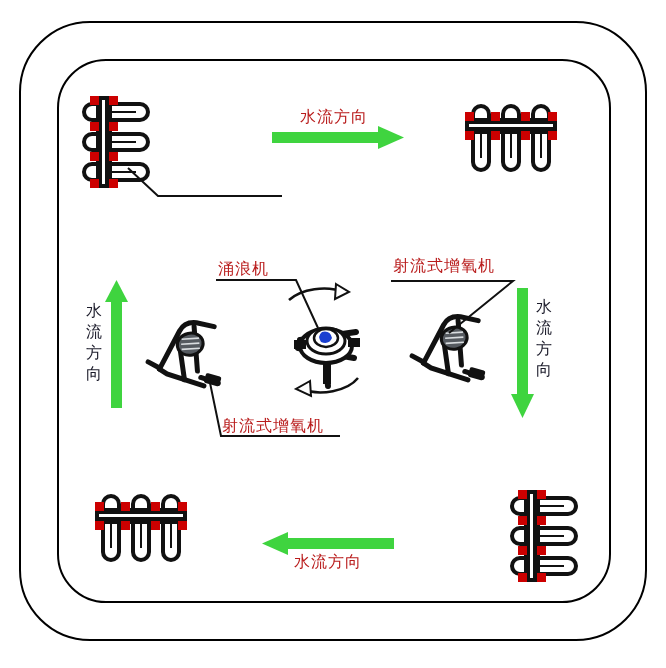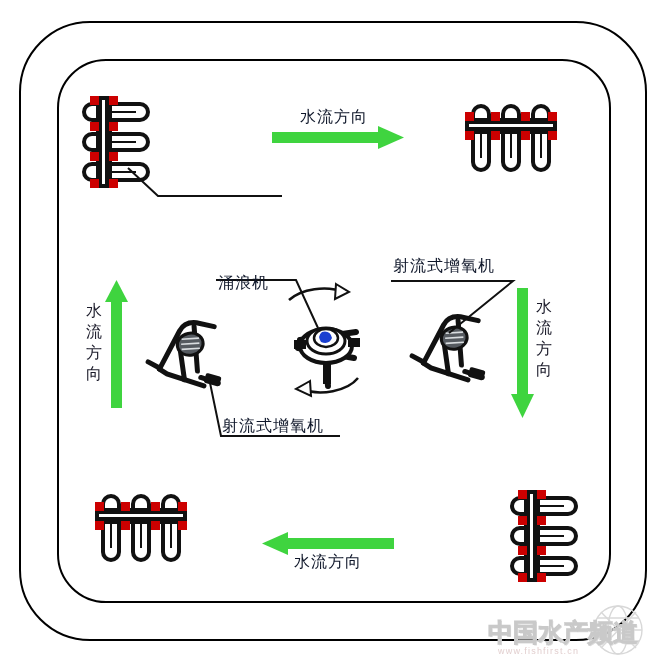--- a/index.html
+++ b/index.html
@@ -10,21 +10,21 @@
     overflow:hidden;
     position:relative;
   }
   #stage{position:absolute;left:0;top:0;width:666px;height:668px;}
   #svg-layer{position:absolute;left:0;top:0;width:666px;height:668px;}
 
   .lbl{
     position:absolute;
     font-family:"DejaVu Sans","Liberation Sans",sans-serif;
     font-size:16px;
-    color:#0f172a;
+    color:#b91c1c;
     white-space:nowrap;
     letter-spacing:1px;
     text-align:right;
   }
   .lbl-v{
     position:absolute;
     font-family:"DejaVu Sans","Liberation Sans",sans-serif;
     font-size:16px;
     color:#1b1b2a;
     line-height:21px;
@@ -218,21 +218,21 @@
       <path d="M310 381 L296 389 L311 396 z" fill="#ffffff" stroke="#111111" stroke-width="2"></path>
     </g>
 
     <path d="M128 168 L158 196 L282 196" fill="none" stroke="#111111" stroke-width="2"></path>
     <path d="M216 280 L296 280 L318 328" fill="none" stroke="#111111" stroke-width="2"></path>
     <path d="M391 281 L513 281 L449 333" fill="none" stroke="#111111" stroke-width="2"></path>
     <path d="M209 378 L221 436 L340 436" fill="none" stroke="#111111" stroke-width="2"></path>
   </svg>
 
 
-  <div class="lbl" style="left:218px;top:273px;">涌浪机</div>
+  <div class="lbl" style="left:218px;top:259px;">涌浪机</div>
 
   <div class="lbl" style="left:393px;top:256px;">射流式增氧机</div>
 
   <div class="lbl" style="left:222px;top:416px;">射流式增氧机</div>
 
   <div class="lbl" style="left:300px;top:107px;">水流方向</div>
 
   <div class="lbl" style="left:294px;top:552px;">水流方向</div>
 
   <div class="lbl-v" style="left:84px;top:300px;">
@@ -242,29 +242,14 @@
     <span>向</span>
   </div>
 
   <div class="lbl-v" style="left:534px;top:296px;">
     <span>水</span>
     <span>流</span>
     <span>方</span>
     <span>向</span>
   </div>
 
-  <div id="watermark">
-    <svg width="172" height="58" viewBox="0 0 172 58">
-      <g fill="none" stroke="#d8d8d8" stroke-width="1.4">
-        <circle cx="130" cy="26" r="24"></circle>
-        <ellipse cx="130" cy="26" rx="10" ry="24"></ellipse>
-        <path d="M106 26 h48"></path>
-        <path d="M109 14 h42"></path>
-        <path d="M109 38 h42"></path>
-        <path d="M113 8 L148 44"></path>
-        <path d="M148 8 L113 44"></path>
-      </g>
-    </svg>
-    <div id="wm-text">中国水产频道</div>
-    <div id="wm-url">www.fishfirst.cn</div>
-  </div>
 
 </div>
 
 </body></html>

